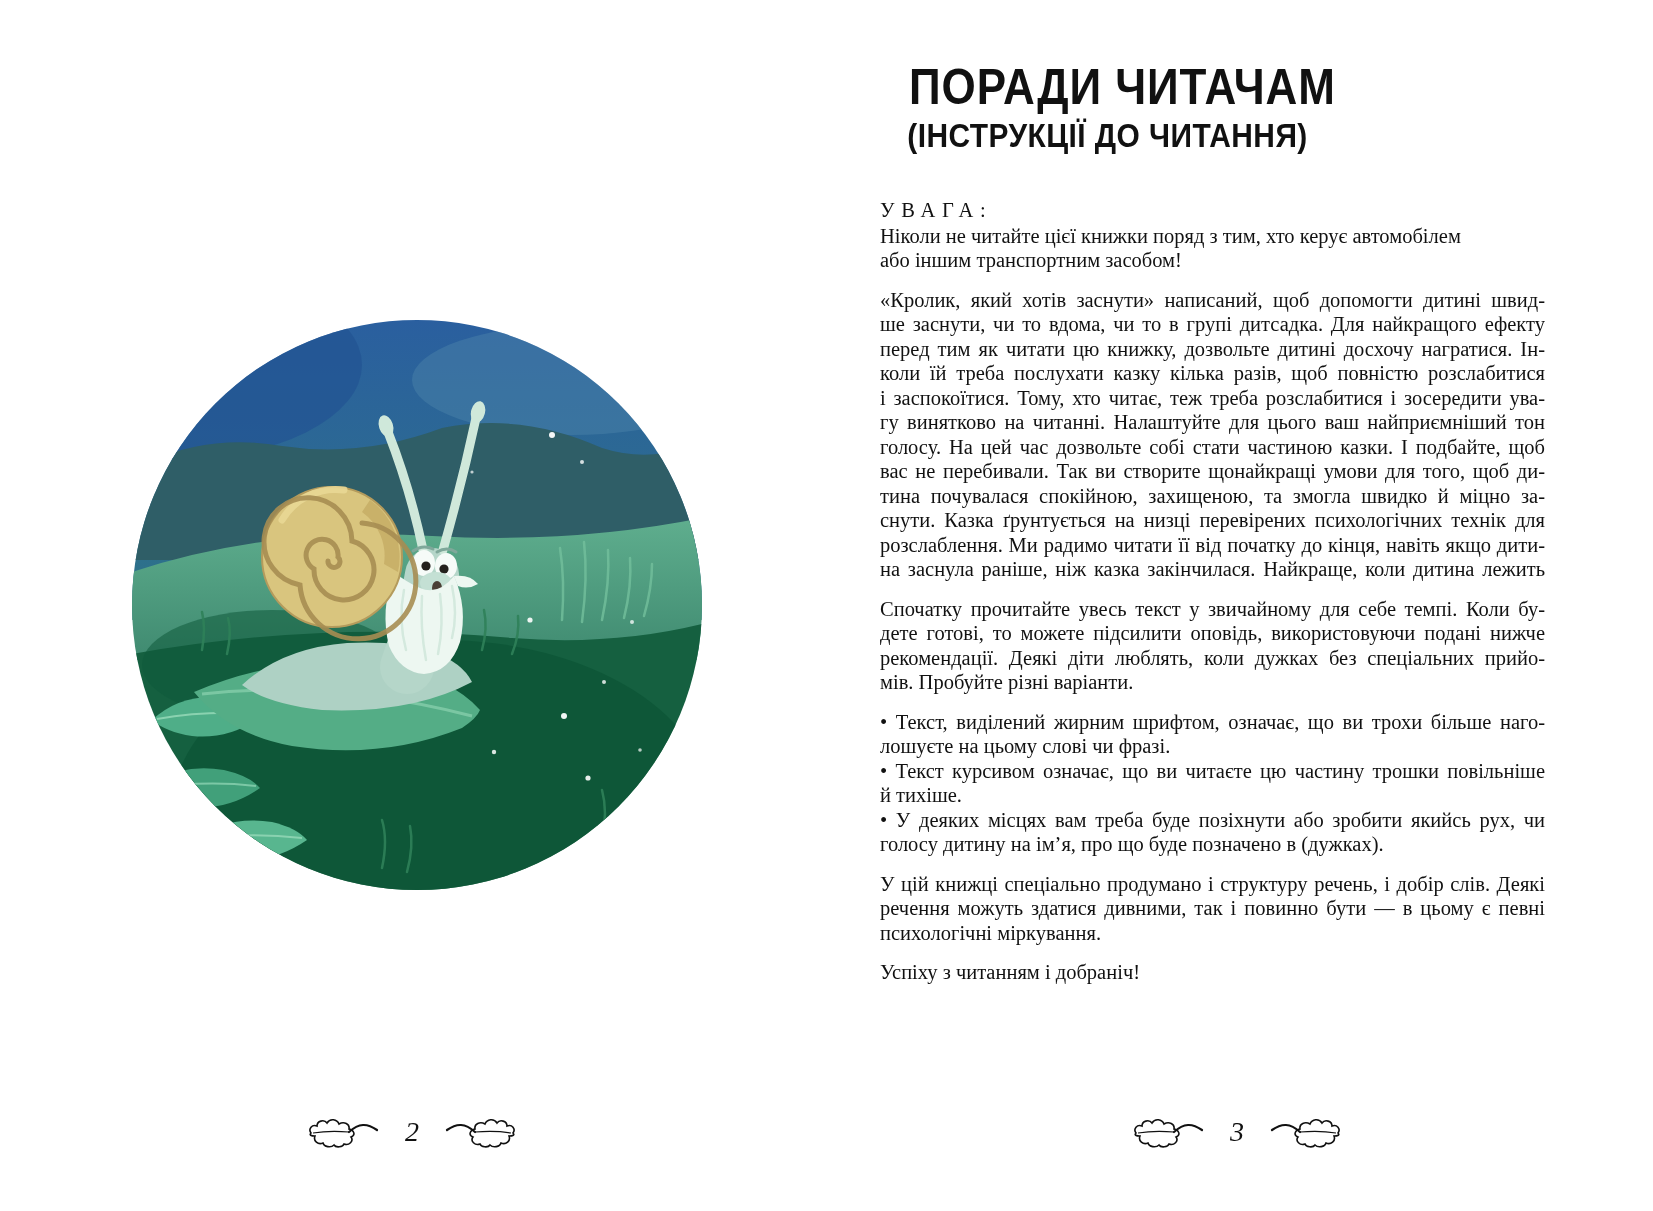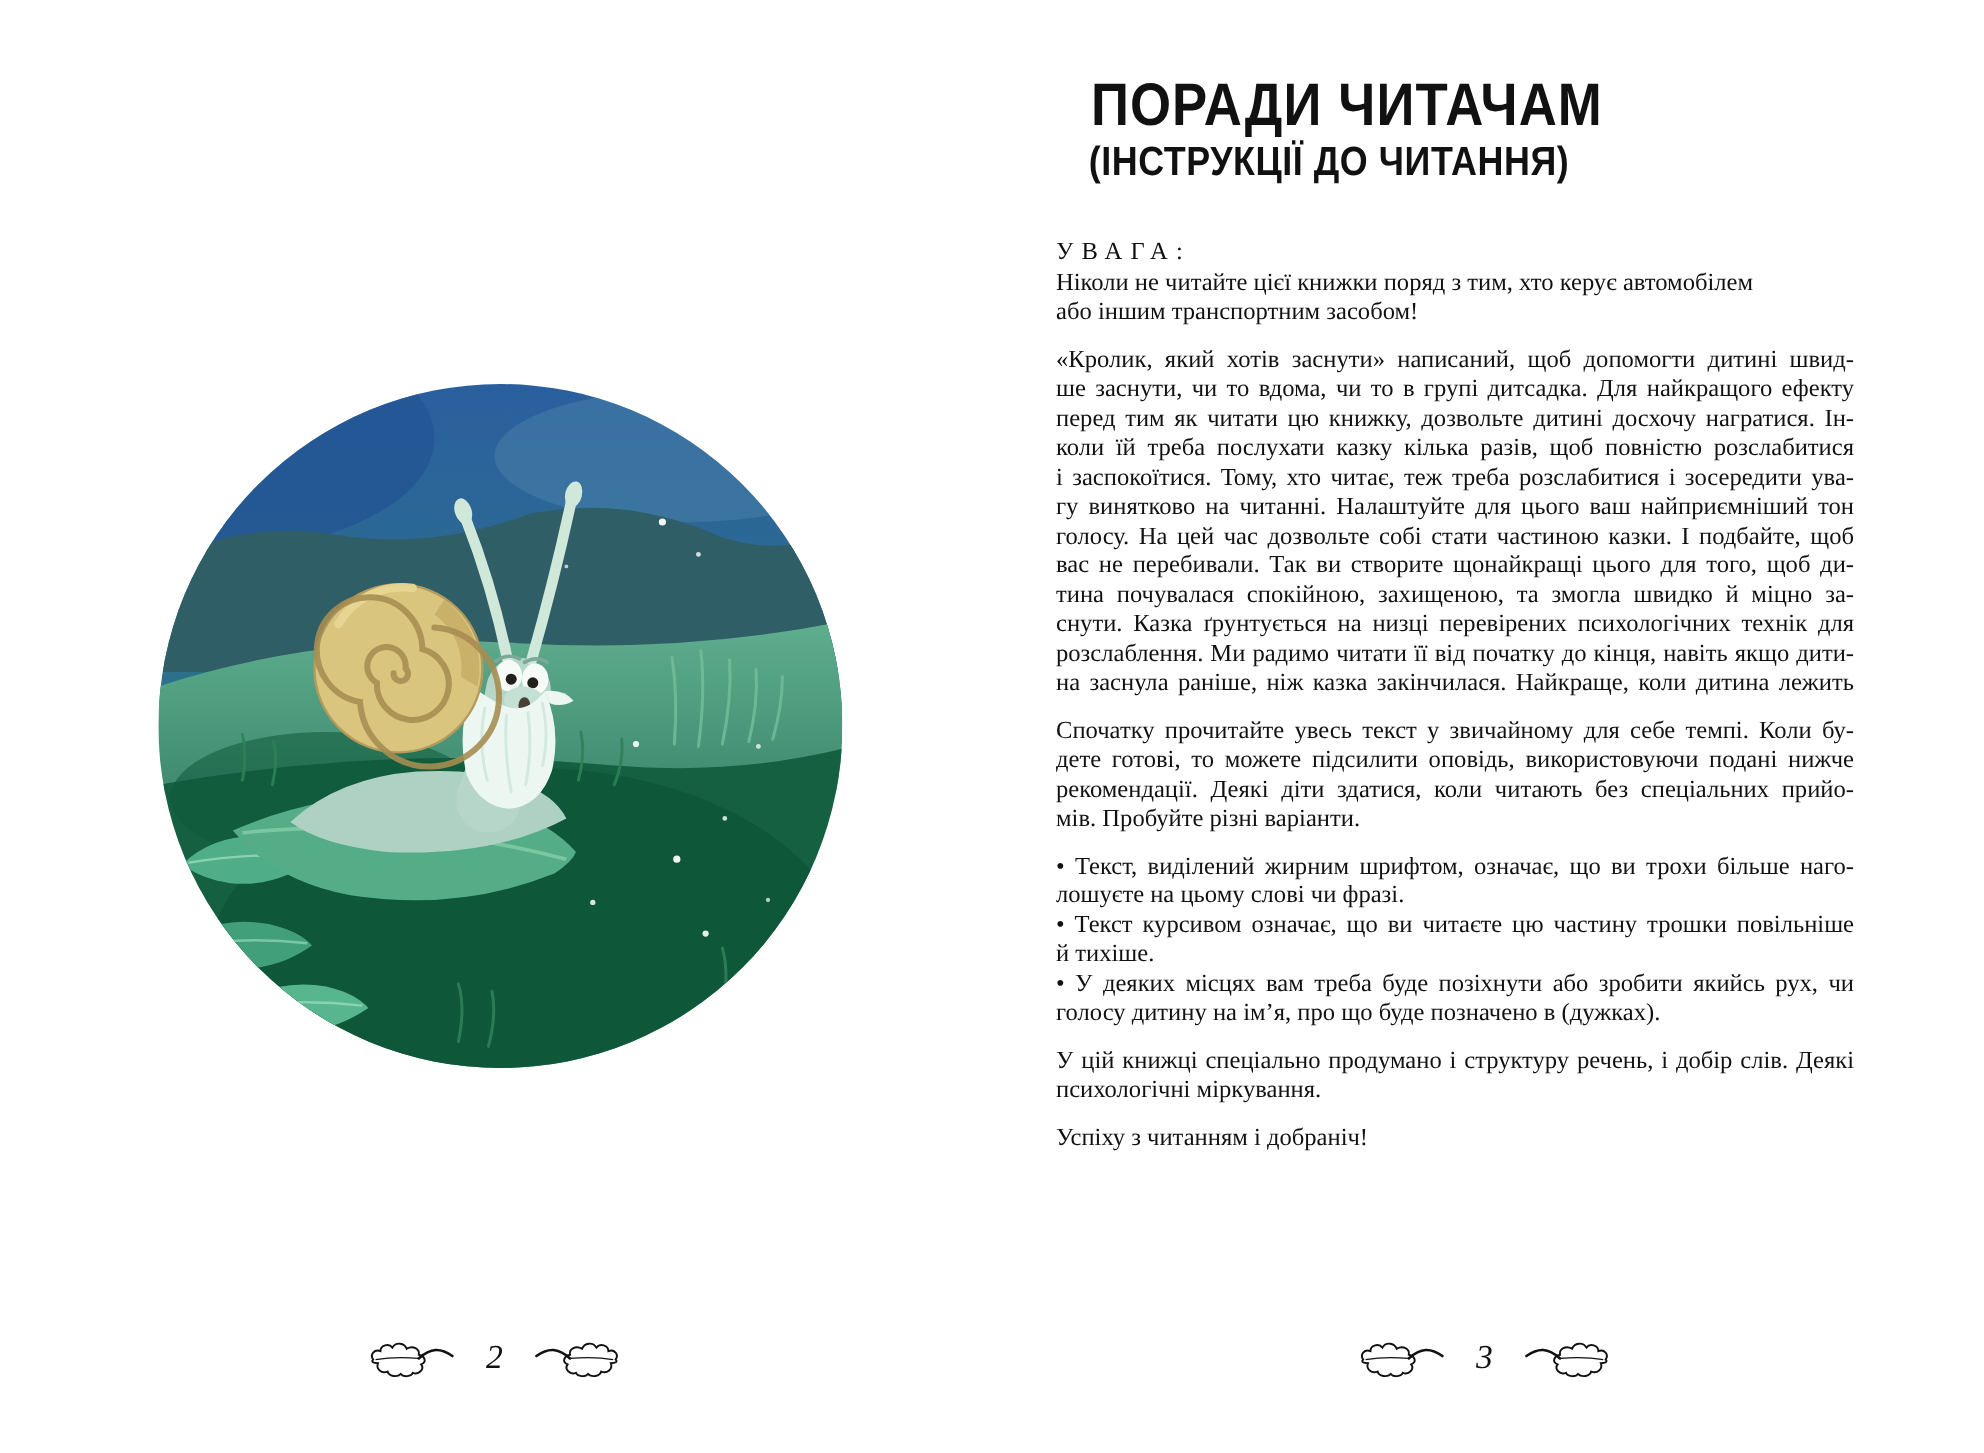--- a/index.html
+++ b/index.html
@@ -192,49 +192,50 @@
       </div>
 
       <div class="block">
           <div class="tline"><span>«Кролик, який хотів заснути» написаний, щоб допомогти дитині швид-</span></div>
           <div class="tline"><span>ше заснути, чи то вдома, чи то в групі дитсадка. Для найкращого ефекту</span></div>
           <div class="tline"><span>перед тим як читати цю книжку, дозвольте дитині досхочу награтися. Ін-</span></div>
           <div class="tline"><span>коли їй треба послухати казку кілька разів, щоб повністю розслабитися</span></div>
           <div class="tline"><span>і заспокоїтися. Тому, хто читає, теж треба розслабитися і зосередити ува-</span></div>
           <div class="tline"><span>гу винятково на читанні. Налаштуйте для цього ваш найприємніший тон</span></div>
           <div class="tline"><span>голосу. На цей час дозвольте собі стати частиною казки. І подбайте, щоб</span></div>
-          <div class="tline"><span>вас не перебивали. Так ви створите щонайкращі цього для того, щоб ди-</span></div>
+          <div class="tline"><span>вас не перебивали. Так ви створите щонайкращі умови для того, щоб ди-</span></div>
           <div class="tline"><span>тина почувалася спокійною, захищеною, та змогла швидко й міцно за-</span></div>
           <div class="tline"><span>снути. Казка ґрунтується на низці перевірених психологічних технік для</span></div>
           <div class="tline"><span>розслаблення. Ми радимо читати її від початку до кінця, навіть якщо дити-</span></div>
           <div class="tline"><span>на заснула раніше, ніж казка закінчилася. Найкраще, коли дитина лежить</span></div>
         </div>
 
       <div class="block">
           <div class="tline"><span>Спочатку прочитайте увесь текст у звичайному для себе темпі. Коли бу-</span></div>
           <div class="tline"><span>дете готові, то можете підсилити оповідь, використовуючи подані нижче</span></div>
-          <div class="tline"><span>рекомендації. Деякі діти здатися, коли читають без спеціальних прийо-</span></div>
+          <div class="tline"><span>рекомендації. Деякі діти люблять, коли дужках без спеціальних прийо-</span></div>
           <div class="tline tline-last"><span>мів. Пробуйте різні варіанти.</span></div>
         </div>
 
       <div class="block-tight">
           <div class="tline"><span>• </span><span class="seg-bold">Текст, виділений жирним шрифтом,</span><span> означає, що ви трохи більше наго-</span></div>
           <div class="tline tline-last"><span>лошуєте на цьому слові чи фразі.</span></div>
         </div>
       <div class="block-tight">
           <div class="tline"><span>• </span><span class="seg-italic">Текст курсивом</span><span> означає, що ви читаєте цю частину трошки повільніше</span></div>
           <div class="tline tline-last"><span>й тихіше.</span></div>
         </div>
       <div class="block">
           <div class="tline"><span>• У деяких місцях вам треба буде позіхнути або зробити якийсь рух, чи</span></div>
           <div class="tline tline-last"><span>голосу дитину на ім’я, про що буде позначено в (дужках).</span></div>
         </div>
 
       <div class="block">
           <div class="tline"><span>У цій книжці спеціально продумано і структуру речень, і добір слів. Деякі</span></div>
+          <div class="tline"><span>речення можуть здатися дивними, так і повинно бути — в цьому є певні</span></div>
           <div class="tline tline-last"><span>психологічні міркування.</span></div>
         </div>
 
       <div class="block ragged">
         <div class="tline tline-last">Успіху з читанням і добраніч!</div>
       </div>
 
     </div>
   </div>
 

